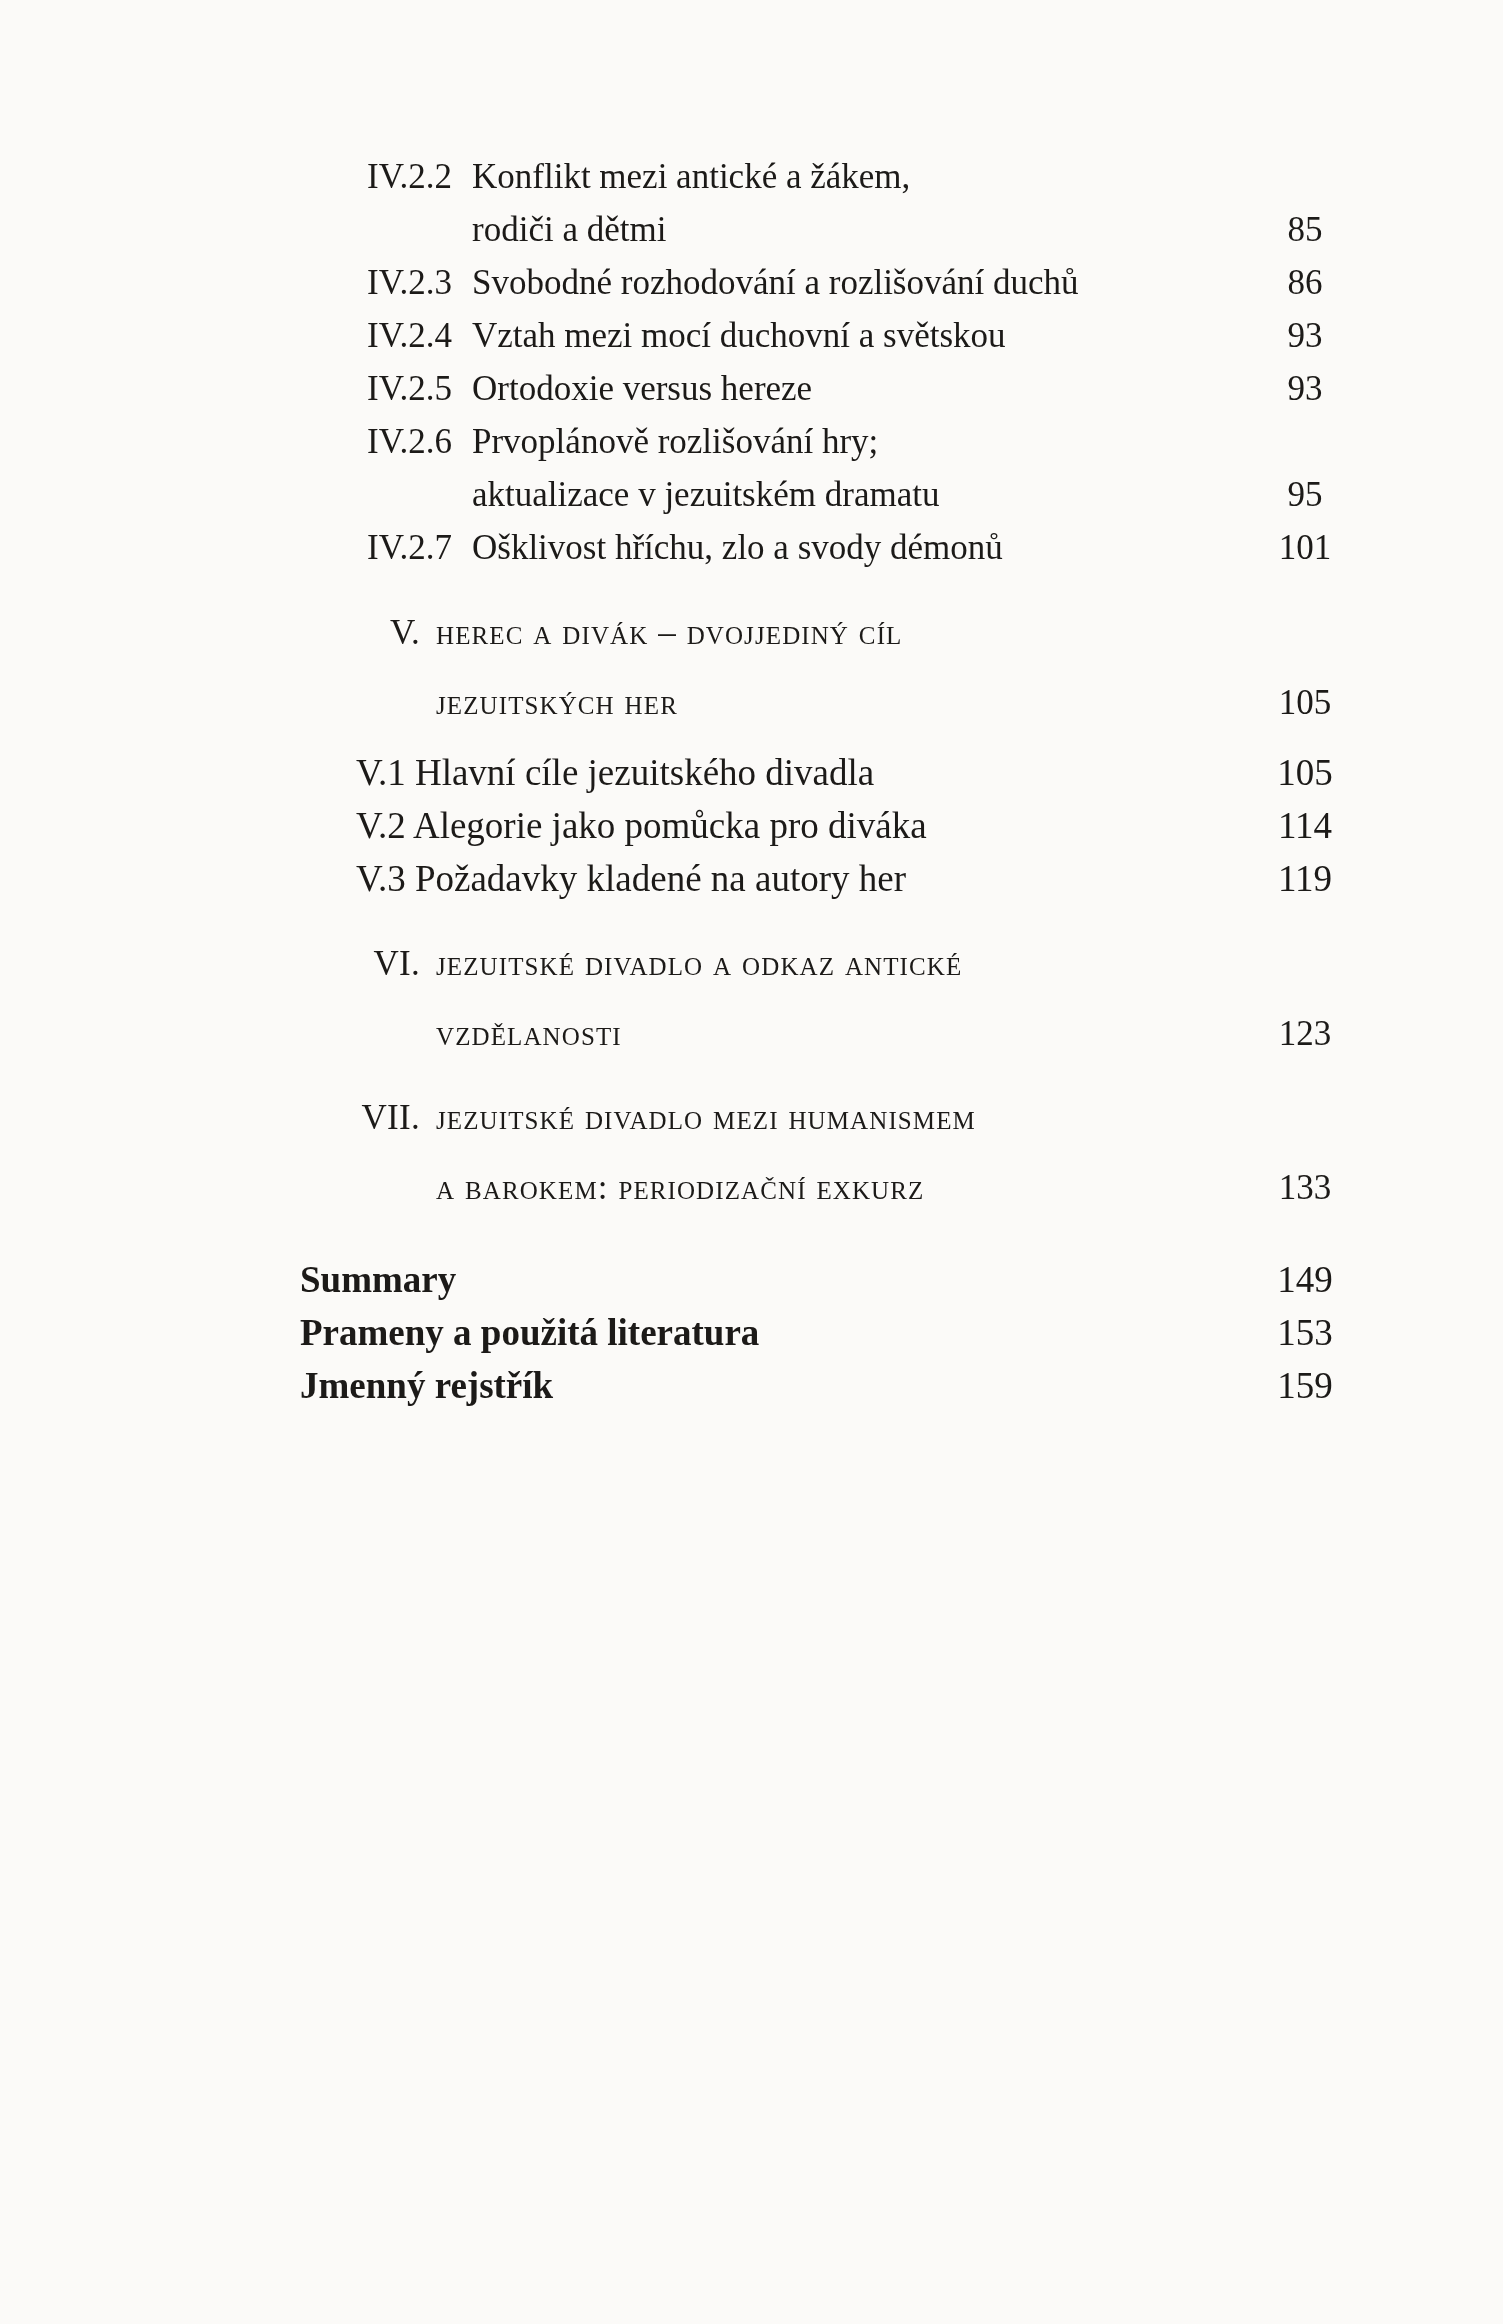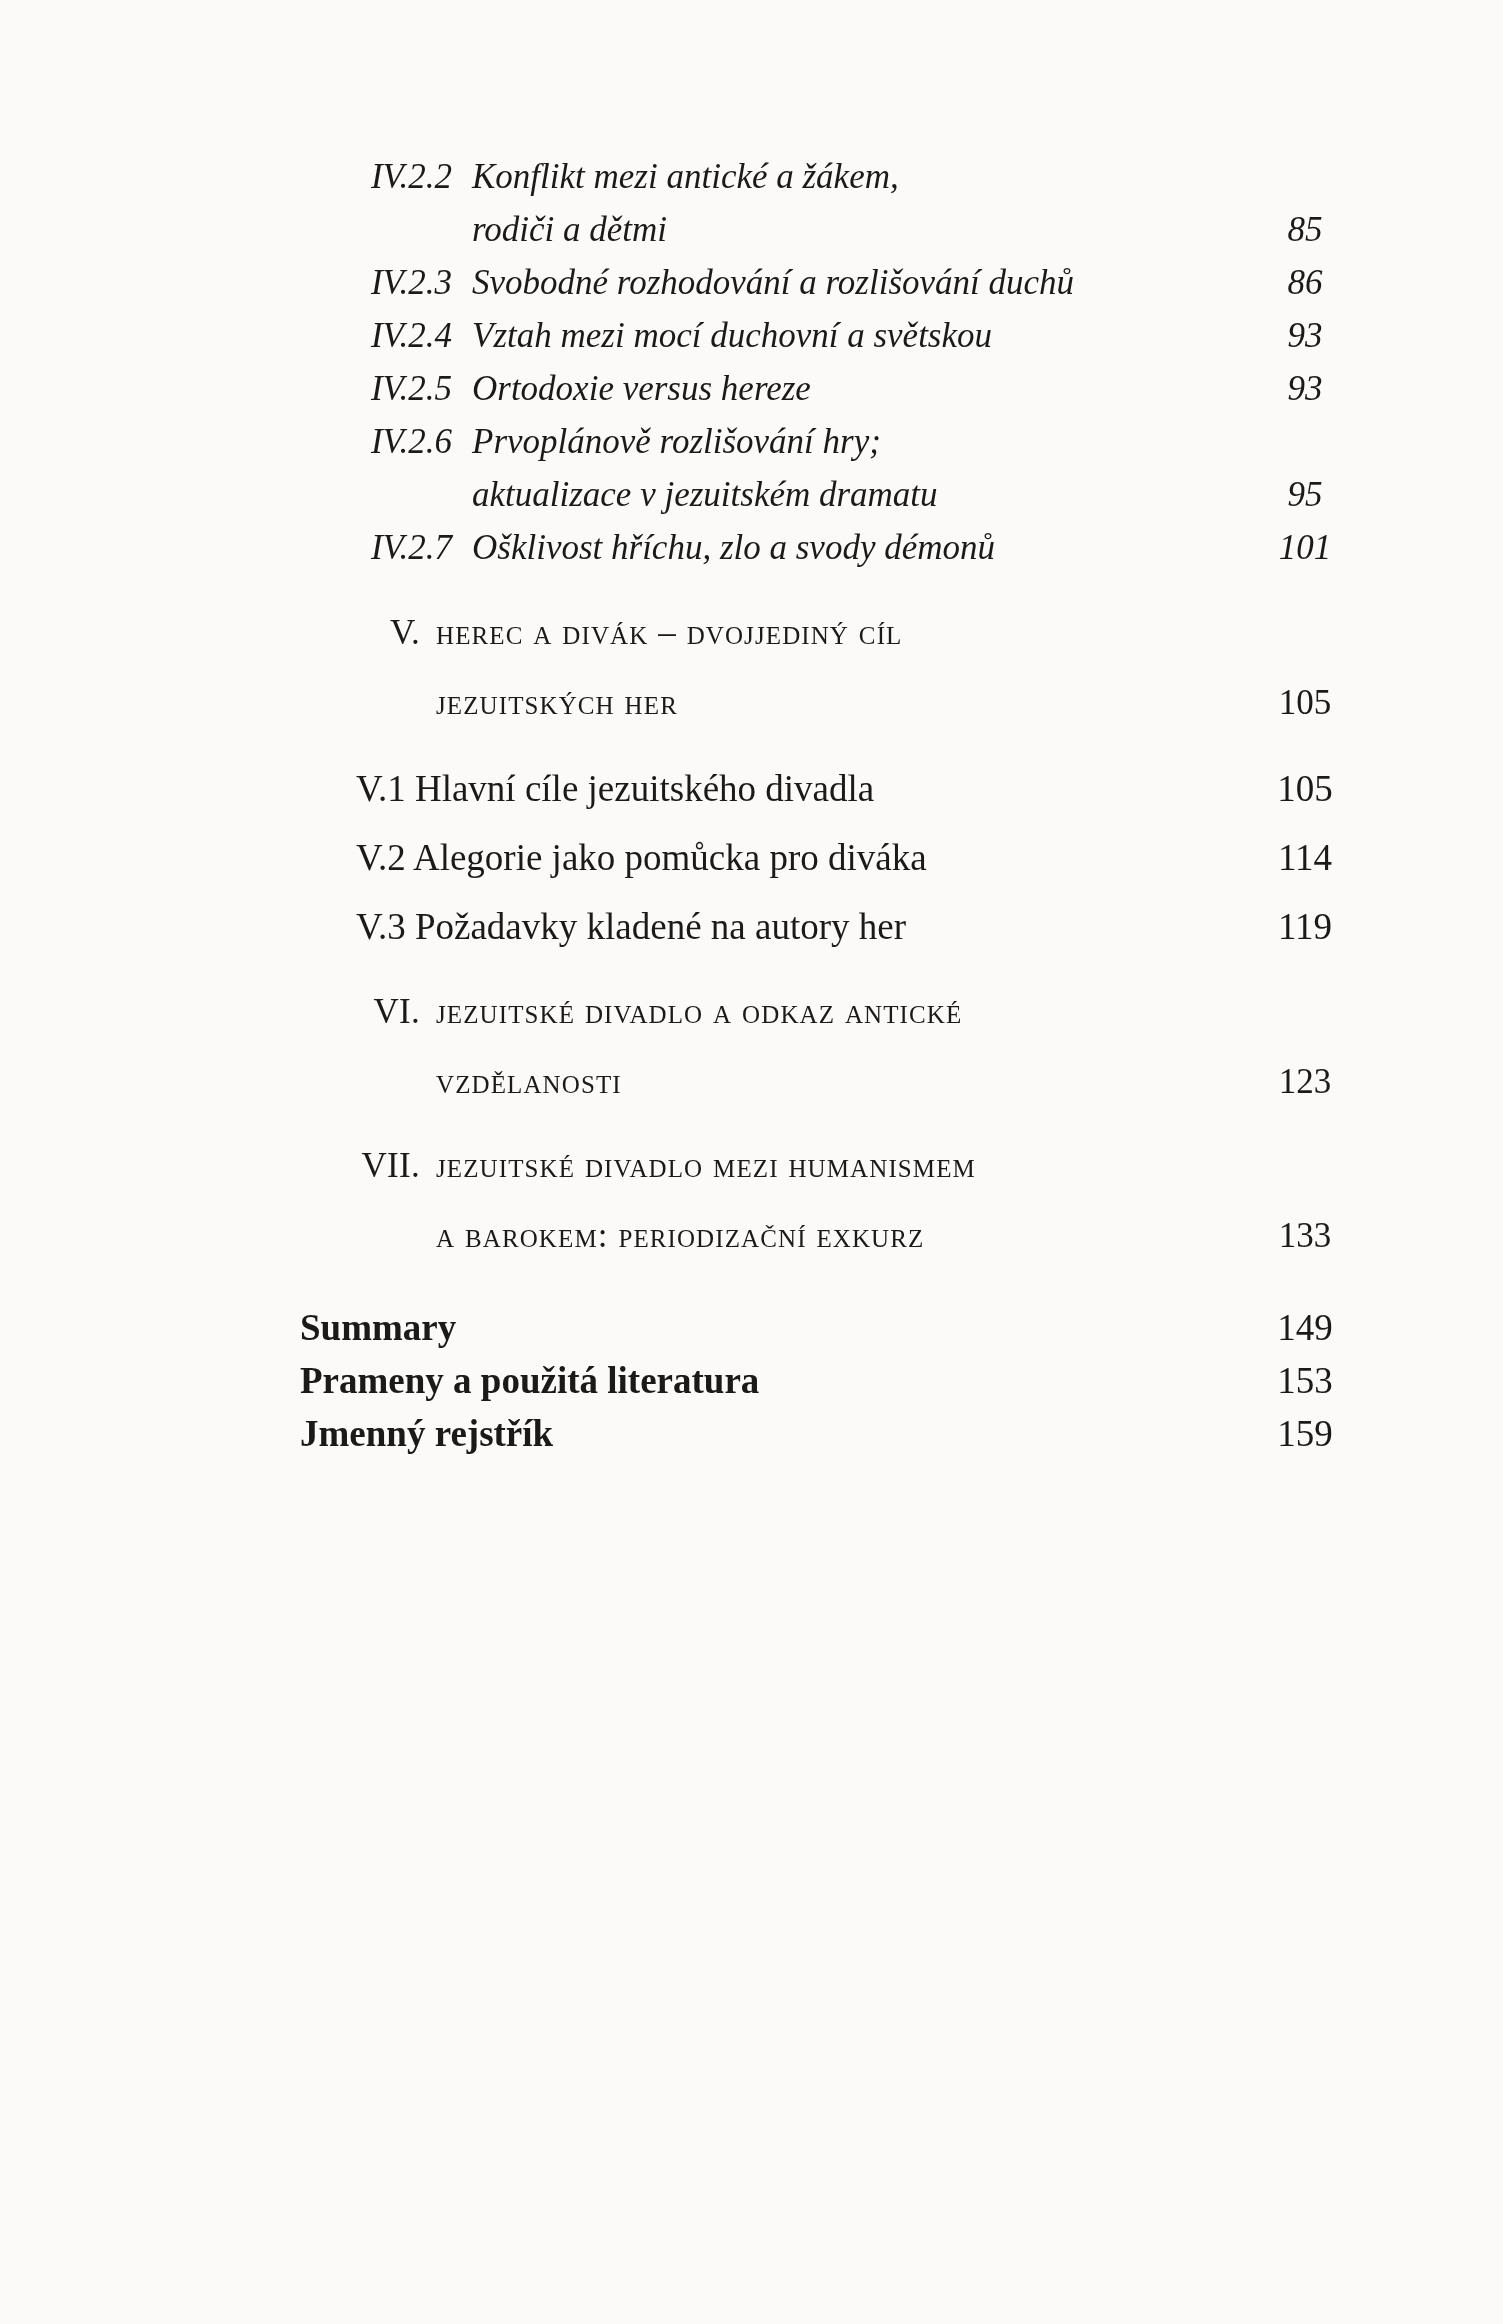--- a/index.html
+++ b/index.html
@@ -42,21 +42,20 @@
   }
   .page-col {
     flex: 0 0 auto;
     width: 120px;
     text-align: center;
     white-space: nowrap;
   }
 
   
   .sub {
-    font-style: italic;
     font-size: 35px;
     line-height: 53px;
   }
   .sub .num-col {
     width: 152px;
     padding-right: 20px;
   }
   .sub .cont-col {
     flex: 1 1 auto;
     white-space: nowrap;
@@ -90,21 +89,20 @@
     letter-spacing: 0;
   }
 
   
   .sect {
     font-size: 37px;
     line-height: 53px;
   }
   .sect .label-col {
     padding-left: 56px;
-    margin-top: 16px;
   }
 
   
   .back {
     font-size: 37px;
     line-height: 53px;
   }
   .back .label-col {
     padding-left: 0;
     font-weight: bold;

